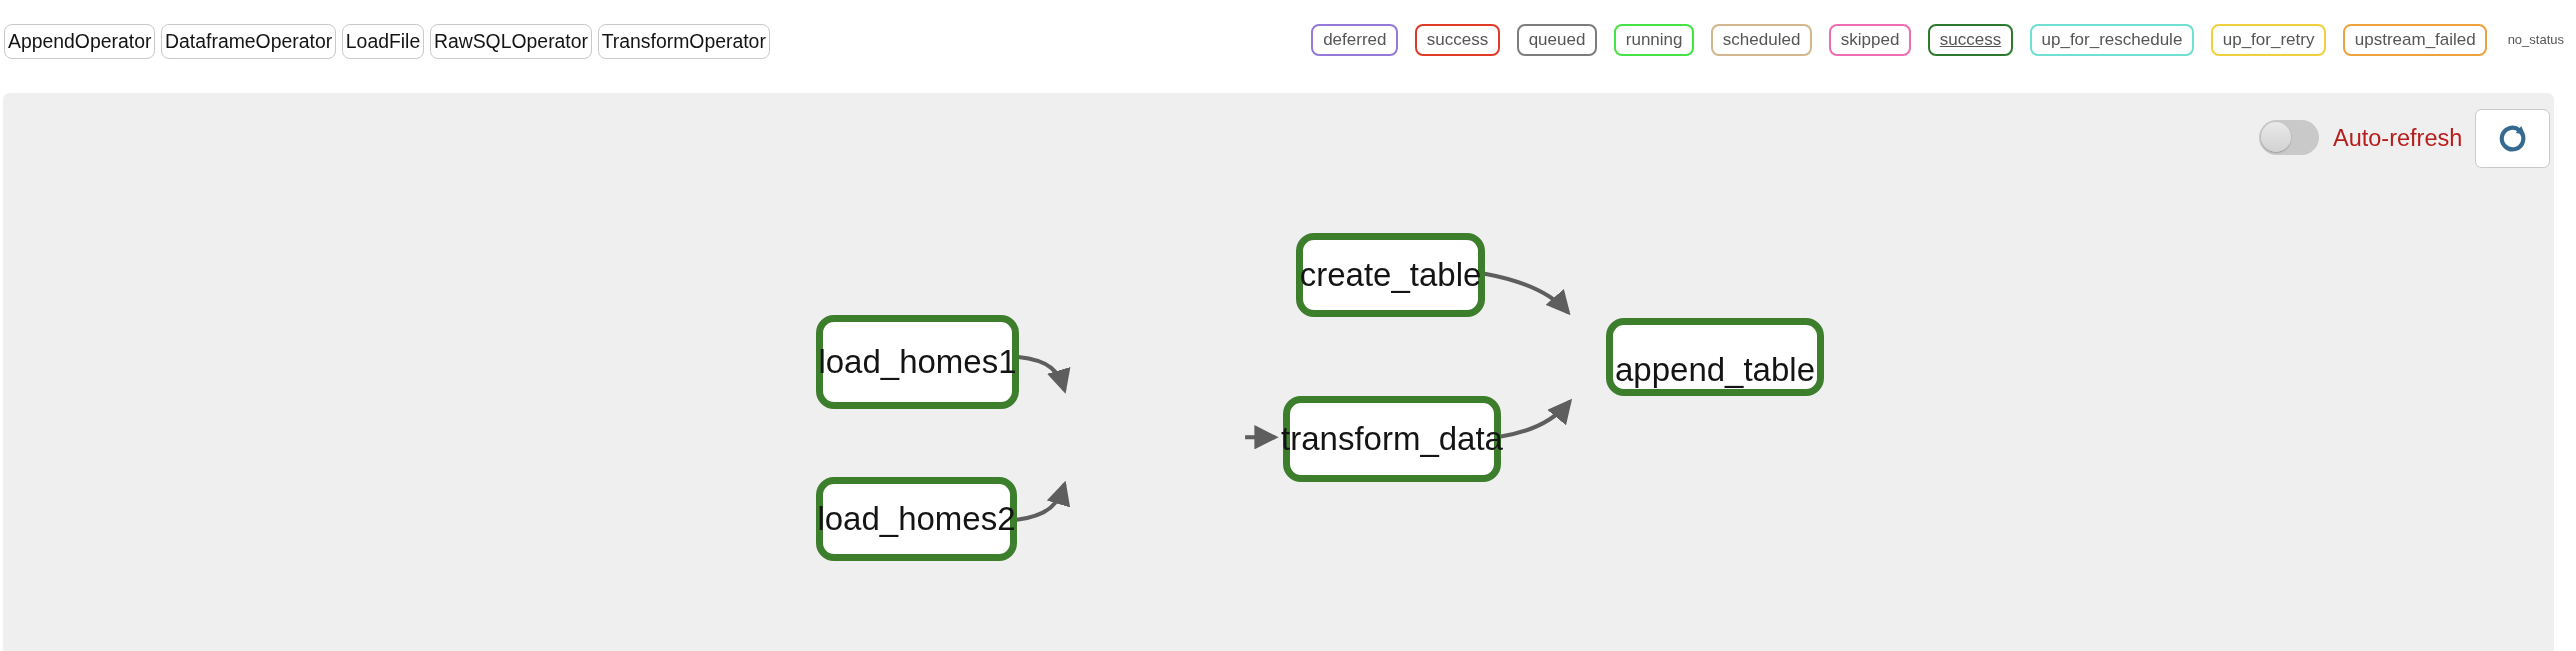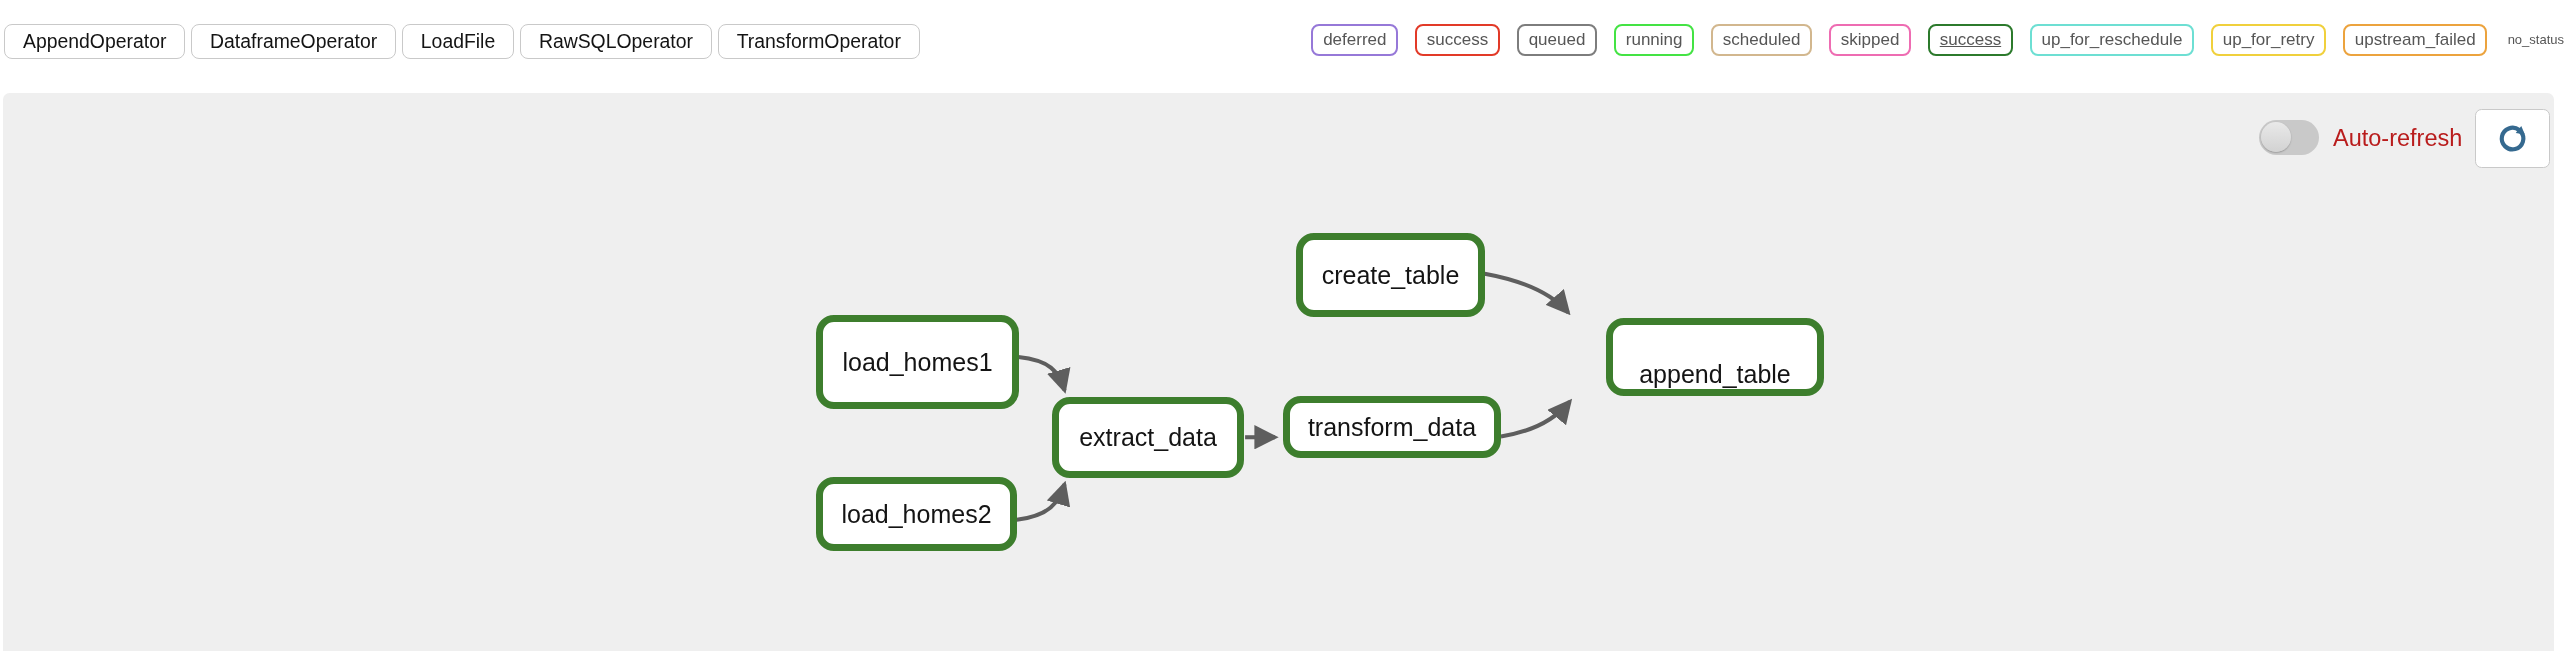--- a/index.html
+++ b/index.html
@@ -2,21 +2,21 @@
 <html style="font-size:13px"><head>
 <meta charset="utf-8">
 <style>
   * { margin:0; padding:0; box-sizing:border-box; }
   html,body { width:2576px; height:651px; background:#ffffff; overflow:hidden;
               font-family:"Liberation Sans", sans-serif; }
   #stage { position:relative; width:2576px; height:651px; background:#fff; }
 
   
   .op-row { position:absolute; left:4px; top:24px; display:flex; gap:5.7px; }
-  .op-btn { height:35px; display:flex; align-items:center; padding:0 18px;
+  .op-btn { height:35px; display:flex; align-items:center; padding:0 3px;
             background:#fff; border:1.6px solid #c9c9c9; border-radius:8px;
             font-size:19.4px; color:#141414; white-space:nowrap; cursor:pointer; }
 
   .legend-row { position:absolute; right:12px; top:23.5px; display:flex; gap:17px; align-items:center; }
   .badge { height:32px; display:flex; align-items:center; padding:0 9.7px;
            background:#fff; border:2.4px solid #999; border-radius:8px;
            font-size:17px; color:#565656; white-space:nowrap; cursor:pointer; }
   .no-status { font-size:13px; color:#565656; margin-left:3.2px; white-space:nowrap; }
 
   
@@ -32,21 +32,21 @@
 
   .refresh-btn { position:absolute; left:2475px; top:109px; width:75px; height:59px;
                  background:#fff; border:1.6px solid #c9c9c9; border-radius:6.5px;
                  display:flex; align-items:center; justify-content:center; cursor:pointer; }
 
   
   .edges { position:absolute; left:0; top:0; width:2576px; height:651px; pointer-events:none; }
   .edge { fill:none; stroke:#5e5e5e; stroke-width:5; }
   .node { position:absolute; background:#fff; border:7.3px solid #3d7e2d; border-radius:18px;
           display:flex; align-items:center; justify-content:center; cursor:pointer; }
-  .node span { font-size:25px; color:#141414; white-space:nowrap; }
+  .node span { font-size:33px; color:#141414; white-space:nowrap; }
 </style>
 </head>
 <body>
 
 <div id="stage">
 
   <div class="op-row">
     <button class="op-btn">AppendOperator</button>
     <button class="op-btn">DataframeOperator</button>
     <button class="op-btn">LoadFile</button>
@@ -91,27 +91,24 @@
     <path class="edge" marker-end="url(#arrow)" d="M 1257 441 C 1295 445, 1307 458, 1314 482"></path>
     <path class="edge" marker-end="url(#arrow)" d="M 1255 642 C 1295 637, 1307 621, 1314 598"></path>
     <path class="edge" marker-end="url(#arrow)" d="M 1537 540 L 1574 540"></path>
     <path class="edge" marker-end="url(#arrow)" d="M 1853 539 C 1898 532, 1924 513, 1938 496"></path>
     <path class="edge" marker-end="url(#arrow)" d="M 1833 338 C 1882 347, 1917 364, 1936 386"></path>
   </svg>
 
   <div class="node" style="left: 816px; top: 315px; width: 203px; height: 94px; border-color: rgb(61, 126, 45);">
     <span>load_homes1</span>
   </div>
-  <div class="node" style="left: 816px; top: 477px; width: 201px; height: 74px; border-color: rgb(61, 126, 45);">
+  <div class="node" style="left: 816px; top: 477px; width: 201px; height: 84px; border-color: rgb(61, 126, 45);">
     <span>load_homes2</span>
   </div>
-  <div class="node" style="left: 1052px; top: 397px; width: 192px; height: 81px; border-color: rgb(61, 126, 45);">
-    <span>extract_data</span>
-  </div>
-  <div class="node" style="left: 1283px; top: 396px; width: 218px; height: 62px; border-color: rgb(61, 126, 45);">
+  <div class="node" style="left: 1283px; top: 396px; width: 218px; height: 86px; border-color: rgb(61, 126, 45);">
     <span>transform_data</span>
   </div>
   <div class="node" style="left: 1296px; top: 233px; width: 189px; height: 84px; border-color: rgb(61, 126, 45);">
     <span>create_table</span>
   </div>
   <div class="node" style="left: 1606px; top: 318px; width: 218px; height: 78px; border-color: rgb(61, 126, 45); align-items: flex-end;">
     <span>append_table</span>
   </div>
 
 </div>

